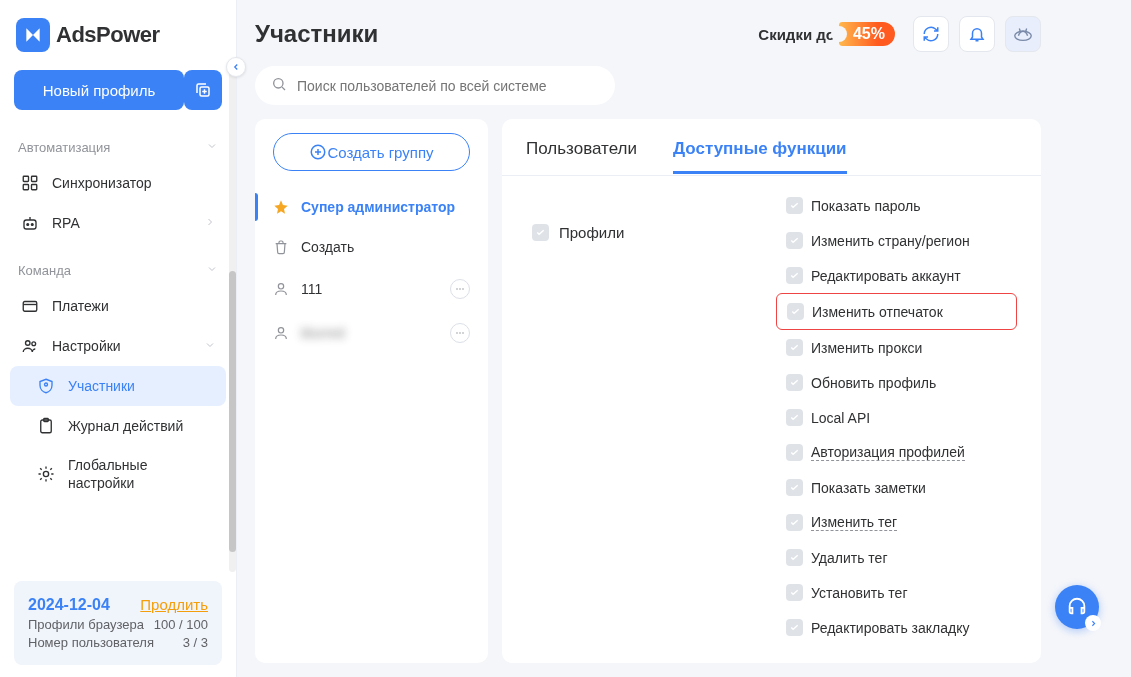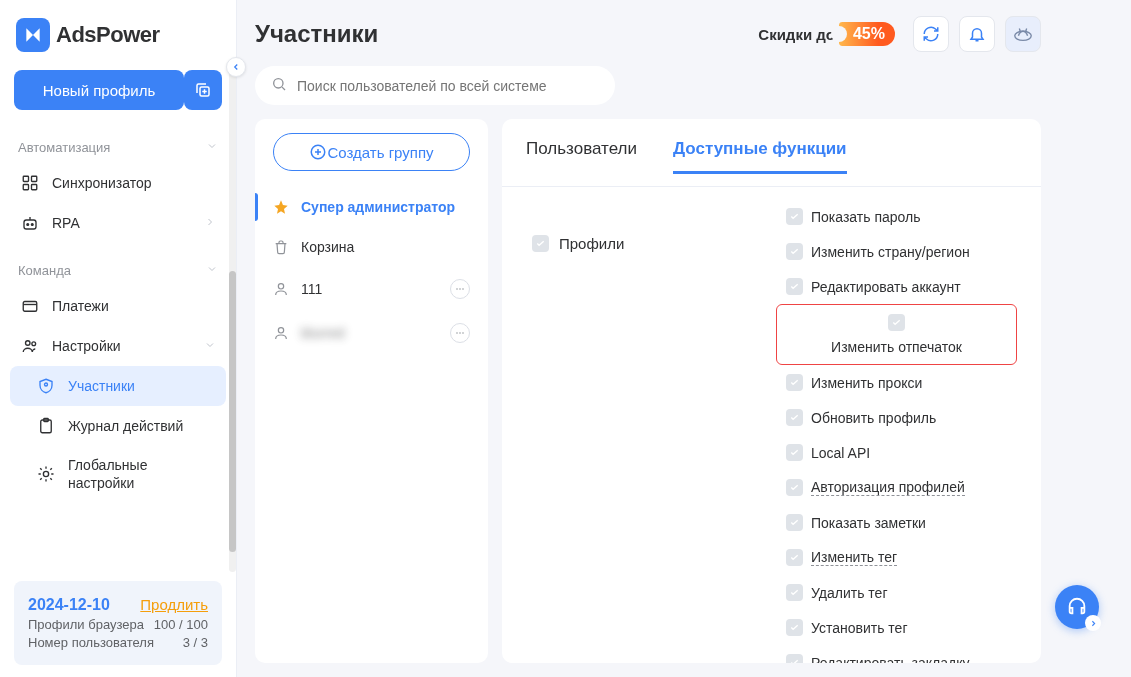--- a/index.html
+++ b/index.html
@@ -52,30 +52,30 @@
   .create-group-btn { margin: 0 18px 16px; border: 1.5px solid #3b82f6; color: #3b82f6; background: #fff; border-radius: 20px; padding: 9px 0; font-size: 15px; display: flex; align-items: center; justify-content: center; cursor: pointer; font-weight: 500; }
   .group-item { display: flex; align-items: center; gap: 10px; padding: 12px 18px; cursor: pointer; position: relative; }
   .group-item.active { color: #3b82f6; font-weight: 600; }
   .group-item.active::before { content: ""; position: absolute; left: 0; top: 6px; bottom: 6px; width: 3px; background: #3b82f6; border-radius: 0 3px 3px 0; }
   .group-icon { width: 18px; flex-shrink: 0; color: #909399; display: flex; }
   .group-item.active .group-icon { color: #f5a623; }
   .group-more { margin-left: auto; width: 20px; height: 20px; border: 1px solid #dcdfe6; border-radius: 50%; display: flex; align-items: center; justify-content: center; color: #909399; }
   .blur-item { filter: blur(4px); opacity: 0.6; }
   
   .detail-panel { flex: 1; background: #fff; border-radius: 10px; display: flex; flex-direction: column; overflow: hidden; }
-  .tabs { display: flex; gap: 36px; padding: 12px 24px 12px; border-bottom: 1px solid #ebeef5; }
+  .tabs { display: flex; gap: 36px; padding: 12px 24px 1px; border-bottom: 1px solid #ebeef5; }
   .tab { padding: 8px 0 12px; font-size: 17px; color: #303133; cursor: pointer; border-bottom: 3px solid transparent; }
   .tab.active { color: #3b82f6; font-weight: 600; border-bottom-color: #3b82f6; }
   
   .perm-body { display: flex; flex: 1; overflow: hidden; }
   .perm-left { width: 270px; padding: 20px 30px; }
   .perm-right { flex: 1; padding: 12px 24px 12px 4px; overflow-y: auto; }
   .perm-row-head { display: flex; align-items: center; gap: 10px; margin-bottom: 8px; color: #303133; font-size: 15px; margin-top: 28px; }
   .perm-item { display: flex; align-items: center; gap: 8px; padding: 9px 10px; border-radius: 6px; }
-  .perm-item.highlighted { border: 1.5px solid #ef4444; flex-direction: column; }
+  .perm-item.highlighted { border: 1.5px solid #ef4444; }
   .chk { width: 17px; height: 17px; border-radius: 4px; background: #dfe3e8; display: flex; align-items: center; justify-content: center; flex-shrink: 0; }
   .chk svg { width: 11px; height: 11px; }
   .underline-dashed { border-bottom: 1px dashed #909399; }
   
   .fab { position: absolute; right: 32px; bottom: 48px; width: 44px; height: 44px; background: #3b82f6; border-radius: 50%; display: flex; align-items: center; justify-content: center; cursor: pointer; box-shadow: 0 2px 8px rgba(59,130,246,0.4); }
   .fab-dot { position: absolute; right: -2px; bottom: -2px; width: 16px; height: 16px; background: #fff; border-radius: 50%; display: flex; align-items: center; justify-content: center; }
 </style>
 </head>
 <body>
 
@@ -196,21 +196,21 @@
           </span>
         <span class="nav-sub-label">Глобальные настройки</span>
       </div>
     </div>
     <div class="sidebar-scrollbar-bg"></div>
     <div class="sidebar-scrollbar"></div>
 
     <div class="sidebar-footer">
       <div class="license-card">
         <div class="license-row">
-          <span class="license-date">2024-12-10</span>
+          <span class="license-date">2024-12-04</span>
           <span class="license-renew">Продлить</span>
         </div>
         <div class="license-row">
           <span>Профили браузера</span>
           <span>100 / 100</span>
         </div>
         <div class="license-row">
           <span>Номер пользователя</span>
           <span>3 / 3</span>
         </div>
@@ -270,21 +270,21 @@
               </svg>
             </span>
           <span>Супер администратор</span>
         </div>
         <div class="group-item">
           <span class="group-icon">
               <svg width="16" height="16" viewBox="0 0 24 24" fill="none" stroke="currentColor" stroke-width="1.8">
                 <path d="M4 7h16M9 7V5a2 2 0 012-2h2a2 2 0 012 2v2M6 7l1 13a2 2 0 002 2h6a2 2 0 002-2l1-13"></path>
               </svg>
             </span>
-          <span>Корзина</span>
+          <span>Создать</span>
         </div>
         <div class="group-item">
           <span class="group-icon">
               <svg width="16" height="16" viewBox="0 0 24 24" fill="none" stroke="currentColor" stroke-width="1.8">
                 <circle cx="12" cy="8" r="4"></circle>
                 <path d="M4 21c0-4 4-6 8-6s8 2 8 6"></path>
               </svg>
             </span>
           <span>111</span>
           <span class="group-more">

